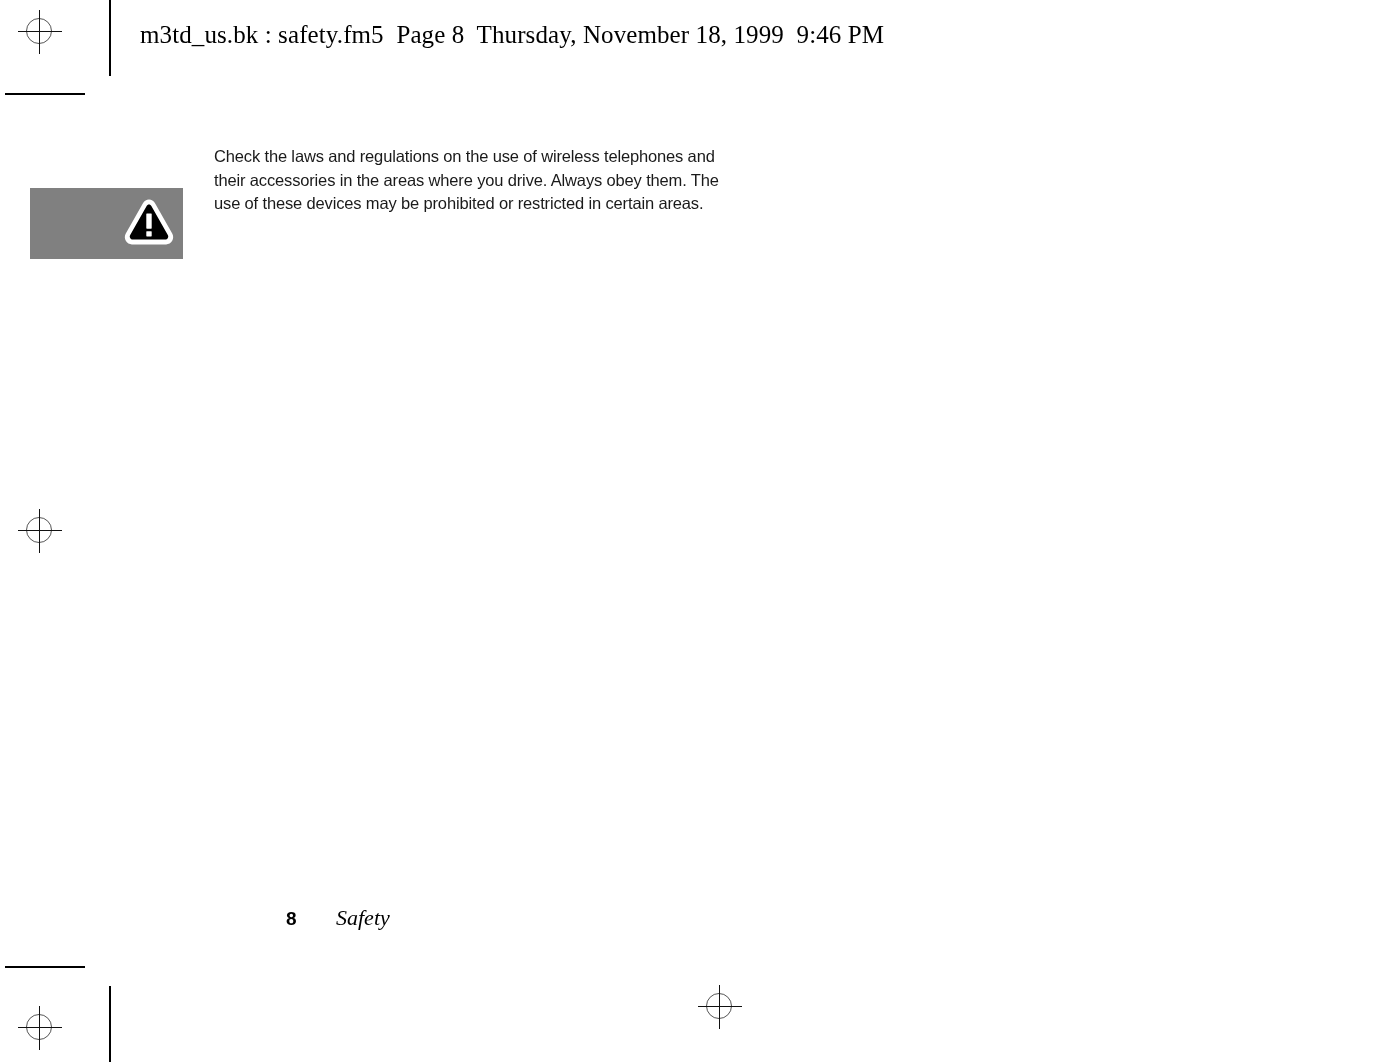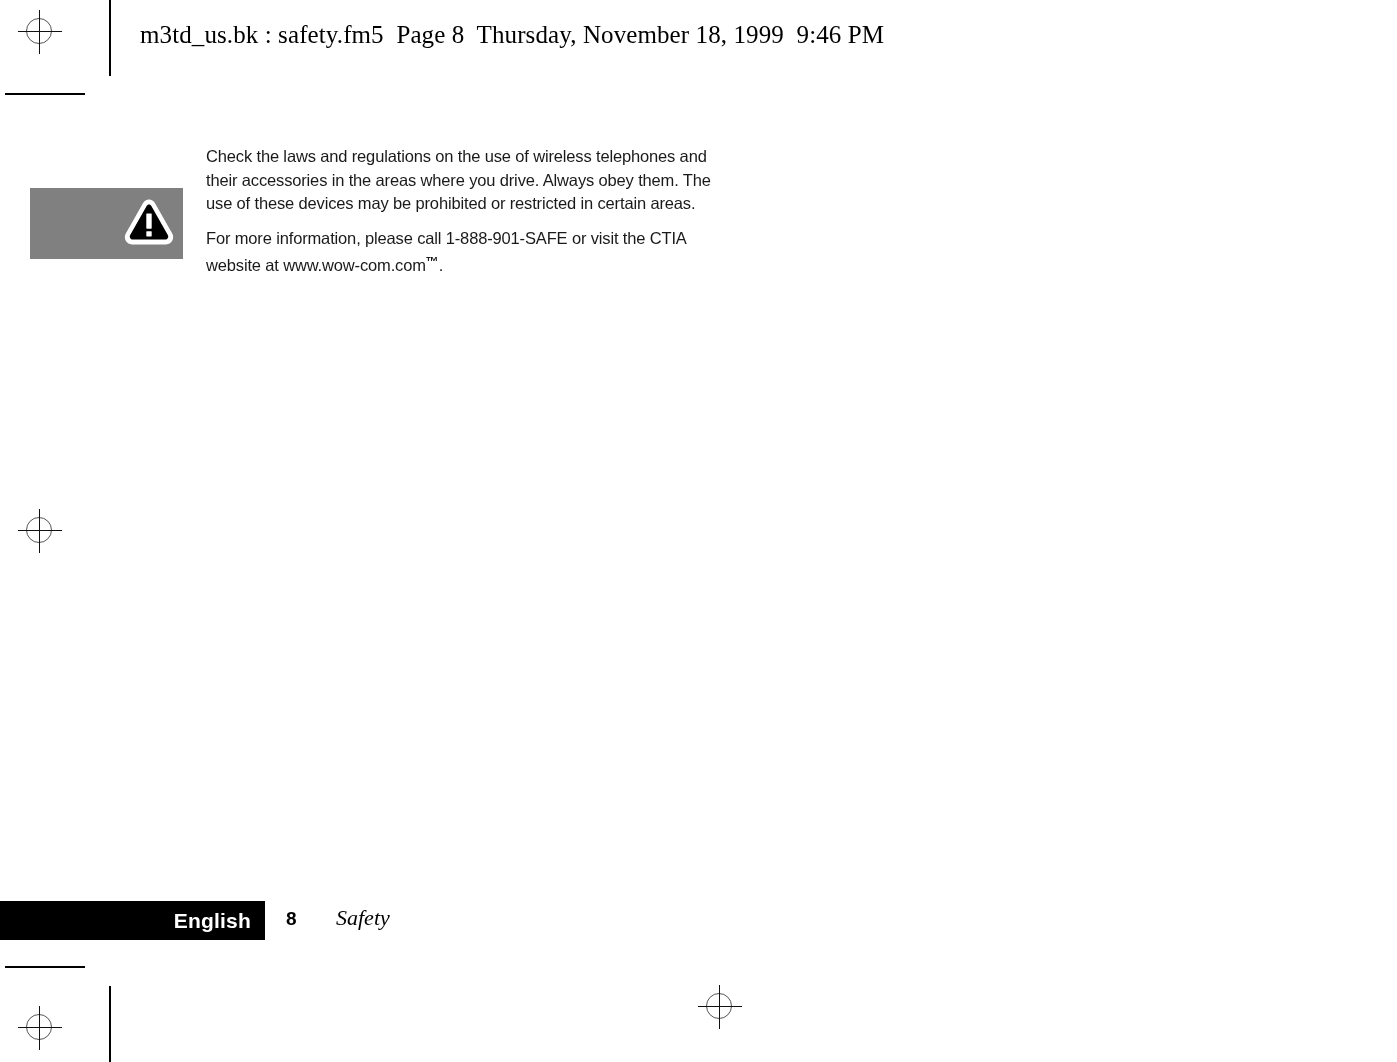--- a/index.html
+++ b/index.html
@@ -99,21 +99,21 @@
   }
 
   
   .body-col {
     position: absolute;
     left: 206px;
     top: 145px;
     width: 532px;
   }
   .body-col p {
-    margin: 0 0 11px 0;
+    margin: 0 0 11px 8px;
     font-family: "Liberation Sans", sans-serif;
     font-size: 16.5px;
     line-height: 23.5px;
     color: #1a1a1a;
     letter-spacing: -0.15px;
   }
   .body-col p:last-child {
     margin-bottom: 0;
   }
   .tm {
@@ -230,22 +230,18 @@
     <svg class="warn-icon" viewBox="0 0 52 50" aria-hidden="true">
       <path d="M26 2.5 C28.4 2.5 30.6 3.9 31.9 6.1 L49.2 36.6 C50.5 38.9 50.5 41.6 49.2 43.8 C47.9 46.0 45.6 47.4 43.1 47.4 L8.9 47.4 C6.4 47.4 4.1 46.0 2.8 43.8 C1.5 41.6 1.5 38.9 2.8 36.6 L20.1 6.1 C21.4 3.9 23.6 2.5 26 2.5 Z" fill="#ffffff"></path>
       <path d="M26 7.6 C27.0 7.6 27.9 8.2 28.5 9.2 L44.8 38.0 C45.4 39.0 45.4 40.1 44.8 41.0 C44.3 42.0 43.3 42.5 42.2 42.5 L9.8 42.5 C8.7 42.5 7.7 42.0 7.2 41.0 C6.6 40.1 6.6 39.0 7.2 38.0 L23.5 9.2 C24.1 8.2 25.0 7.6 26 7.6 Z" fill="#000000"></path>
       <rect x="23.3" y="16.5" width="5.4" height="15.2" rx="0.6" fill="#ffffff"></rect>
       <rect x="23.3" y="34.2" width="5.4" height="5.2" rx="0.6" fill="#ffffff"></rect>
     </svg>
   </div>
 
   <div class="body-col">
     <p>Check the laws and regulations on the use of wireless telephones and their accessories in the areas where you drive. Always obey them. The use of these devices may be prohibited or restricted in certain areas.</p>
-    <p><span>For more information, please call 1-888-901-SAFE or visit the CTIA website at www.wow-com.com</span><span class="tm">™</span><span>.</span></p>
   </div>
 
-  <div class="footer-bar">
-    <div class="footer-lang">English</div>
-  </div>
   <div class="footer-pageno">8</div>
   <div class="footer-section">Safety</div>
 
 </div>
 
 </body></html>

